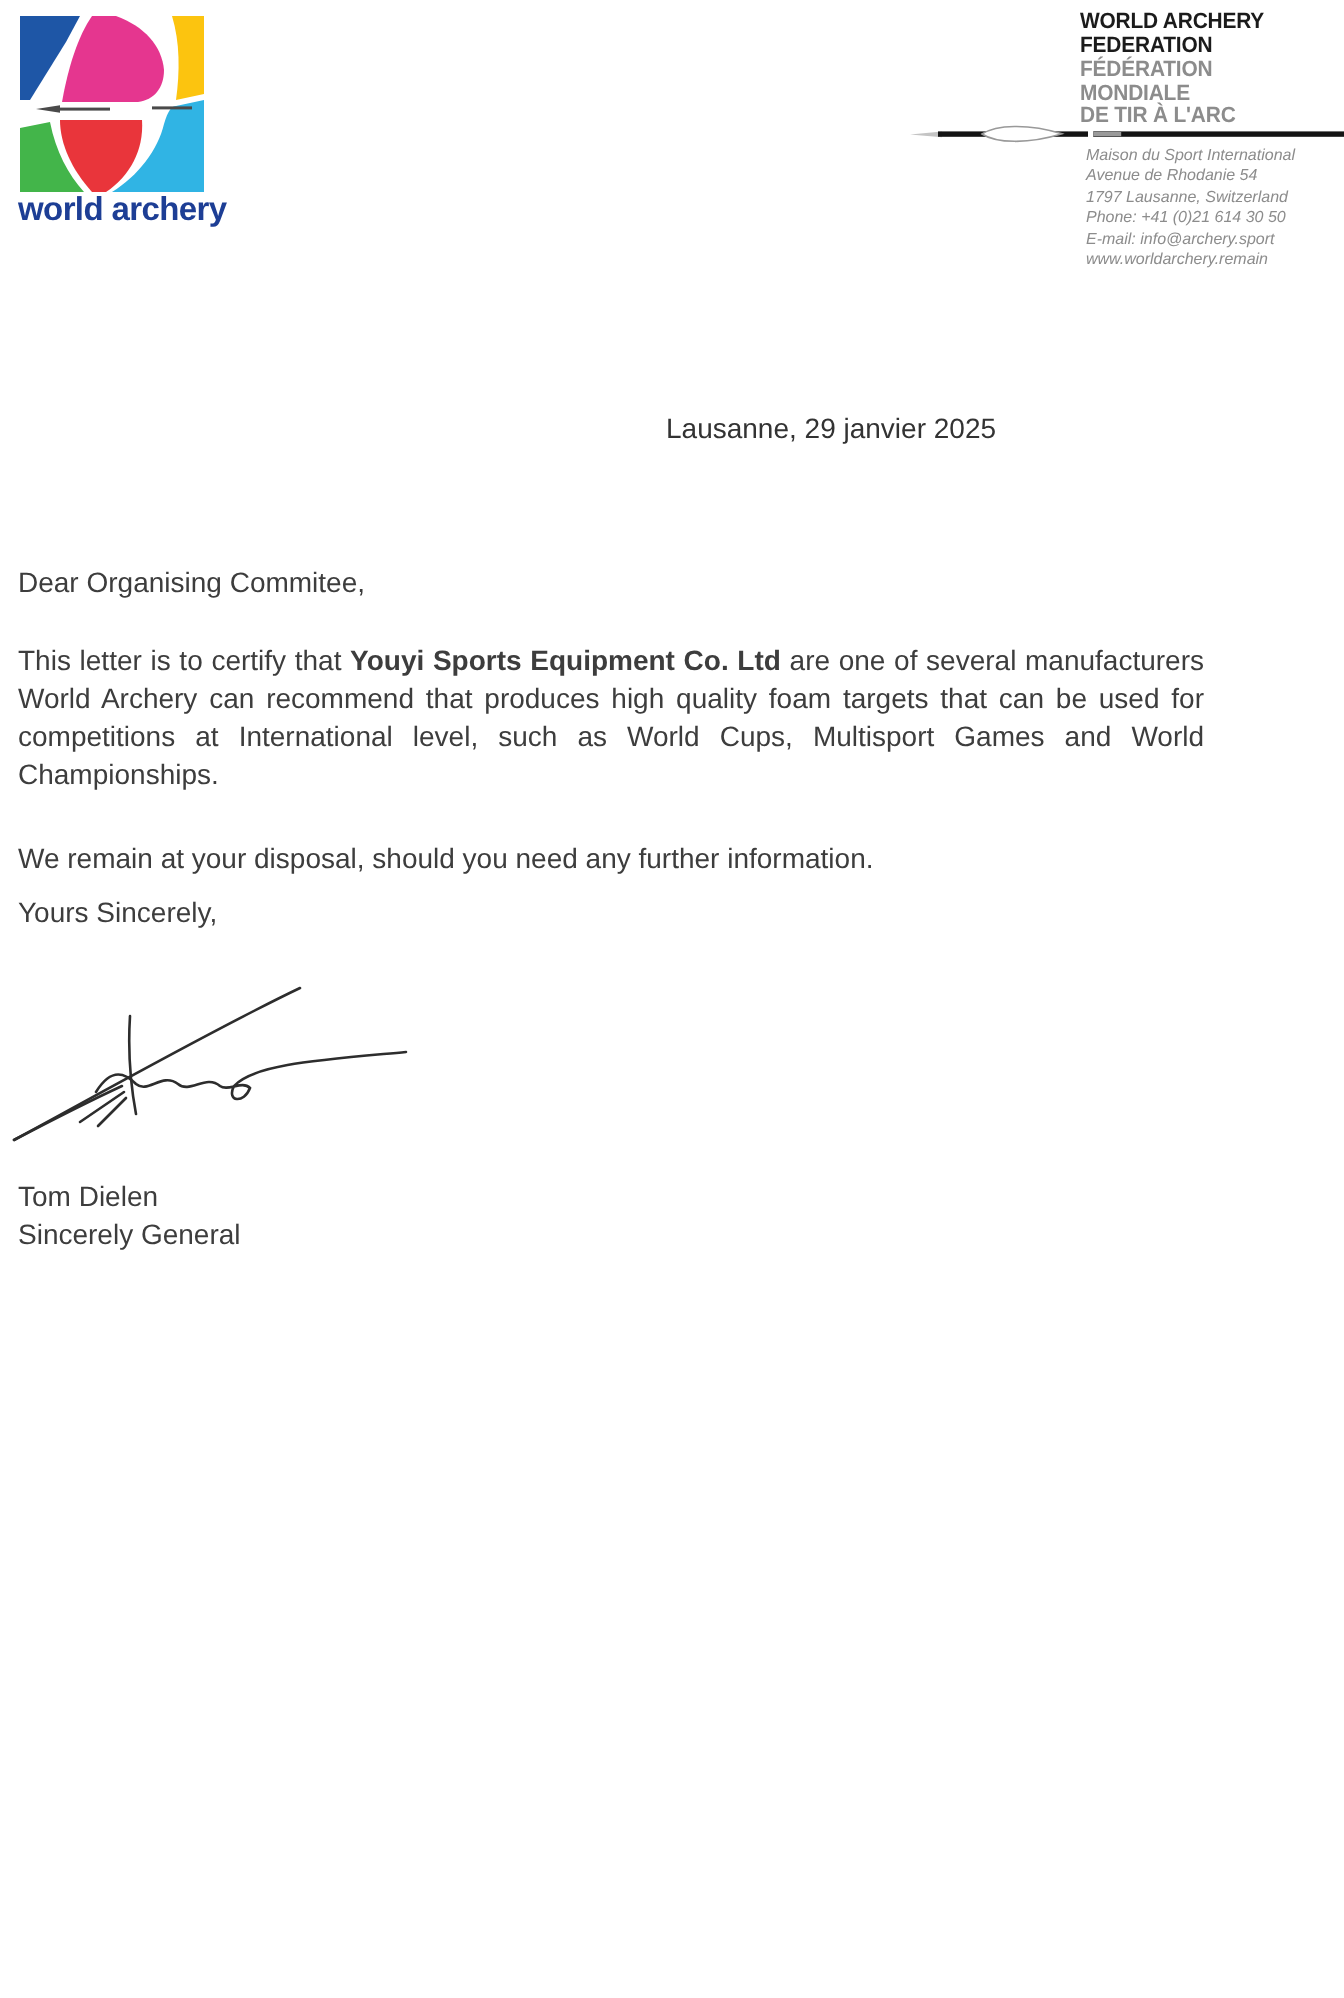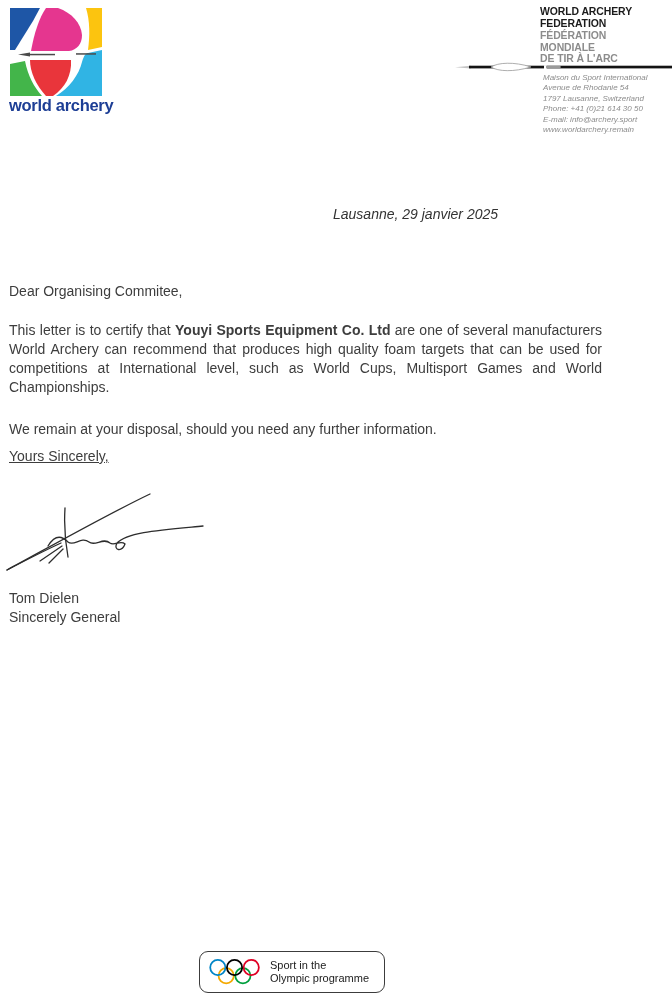--- a/index.html
+++ b/index.html
@@ -12,26 +12,26 @@
   
   .logo-mark{left:10px;top:8px;}
   .wordmark{left:9px;top:96px;font-size:16.5px;font-weight:bold;letter-spacing:-0.3px;}
   .org-en{left:540px;top:6px;font-size:11px;font-weight:bold;line-height:11.5px;
     color:#1b1b1b;letter-spacing:-0.1px;transform:scaleX(0.95);transform-origin:0 0;white-space:nowrap;}
   .org-fr{left:540px;top:30px;font-size:11px;font-weight:bold;line-height:11.5px;
     letter-spacing:-0.1px;transform:scaleX(0.95);transform-origin:0 0;white-space:nowrap;}
   .arrow-graphic{left:455px;top:61px;}
   .address{left:543px;top:73px;font-size:8px;line-height:10.4px;white-space:nowrap;}
   
-  .dateline{left:333px;top:206px;font-size:14px;color:#333;font-style:italic;}
+  .dateline{left:333px;top:206px;font-size:14px;color:#333;}
   .salutation{left:9px;top:283px;font-size:14px;}
   .para1{left:9px;top:321px;width:593px;font-size:14px;line-height:19px;
     text-align:justify;margin:0;}
   .para2{left:9px;top:421px;font-size:14px;}
-  .closing{left:9px;top:448px;font-size:14px;text-decoration:underline;}
+  .closing{left:9px;top:448px;font-size:14px;}
   .signature-svg{left:4px;top:486px;}
   .signer{left:9px;top:589px;font-size:14px;line-height:19px;}
   
   .olympic-box{left:199px;top:951px;width:186px;height:42px;border:1.5px solid #3c3c3c;
     border-radius:9px;display:flex;align-items:center;gap:9px;padding:0 9px;box-sizing:border-box;}
   .olympic-text{font-size:11px;line-height:13.5px;color:#1b1b1b;}
 </style>
 </head>
 <body>
 
@@ -96,29 +96,14 @@
       <path d="M61,22 C60,38 61,55 64,71"></path>
       <path d="M44,60 C52,47 59,51 64,56 C70,61 77,50 85,56 C91,61 99,51 106,57 C110,60 117,54 121,58 C118,66 109,65 113,57 C123,46 156,44 199,40"></path>
     </g>
   </svg>
 
   <div class="abs signer">
     <div>Tom Dielen</div>
     <div>Sincerely General</div>
   </div>
 
-  <div class="abs olympic-box">
-    <svg width="52" height="31" viewBox="0 0 56 32">
-      <g fill="none" stroke-width="1.9">
-        <circle cx="18.5" cy="19.5" r="8.2" stroke="#f4a900"></circle>
-        <circle cx="36.5" cy="19.5" r="8.2" stroke="#009f3d"></circle>
-        <circle cx="9.5" cy="10.5" r="8.2" stroke="#0085c7"></circle>
-        <circle cx="27.5" cy="10.5" r="8.2" stroke="#000000"></circle>
-        <circle cx="45.5" cy="10.5" r="8.2" stroke="#df0024"></circle>
-      </g>
-    </svg>
-    <div class="olympic-text">
-      <div>Sport in the</div>
-      <div>Olympic programme</div>
-    </div>
-  </div>
 
 </div>
 
 </body></html>

